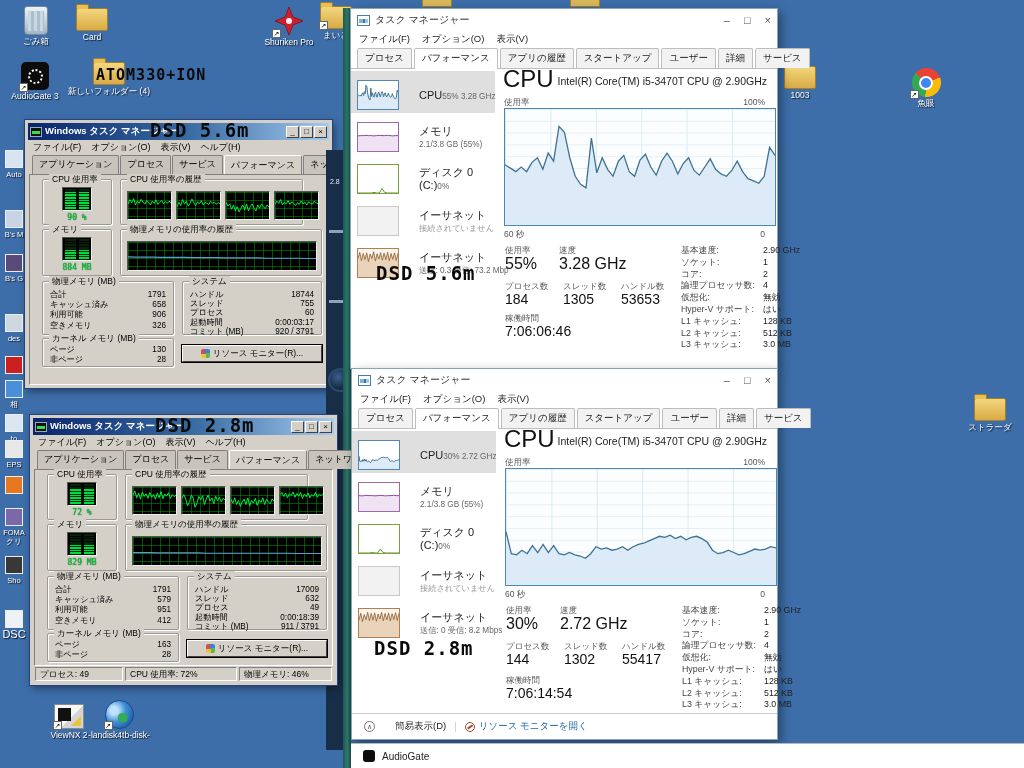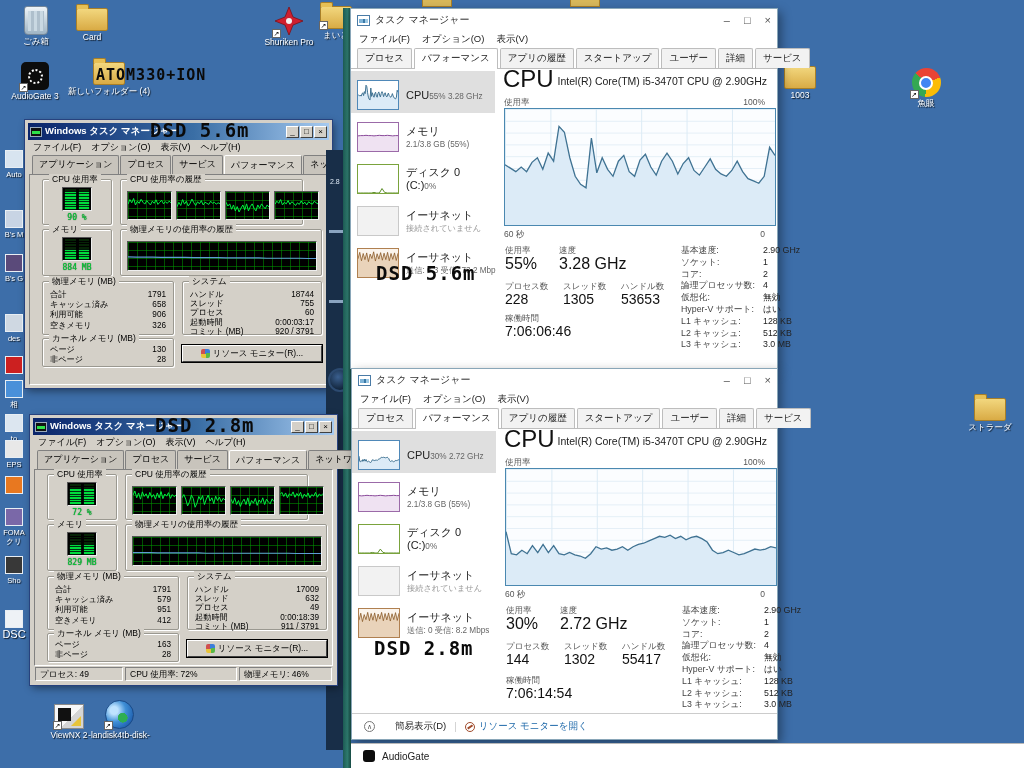--- a/index.html
+++ b/index.html
@@ -85,21 +85,21 @@
   .w10-ticon { width:13px; height:11px; border:1px solid #4a7ba6; background:#fff; position:relative; margin-right:5px; flex:none; }
   .w10-ticon::after { content:""; position:absolute; left:1px; right:1px; bottom:2px; height:4px; background:linear-gradient(90deg,#7fb4d8 0 40%, #3a7aa8 40% 70%, #9cc8e4 70%); }
   .w10-ttext { flex:1; font-size:10px; color:#333; }
   .w10-ctrl { display:flex; gap:14px; color:#555; font-size:11px; }
   .w10-ctrl i { font-style:normal; cursor:pointer; }
   .w10-menu { height:17px; display:flex; gap:12px; align-items:center; padding:0 8px; font-size:9.5px; color:#222; }
   .w10-tabs { height:21px; display:flex; align-items:flex-end; padding:0 6px; border-bottom:1px solid #bdbdbd; }
   .w10-tab { padding:3px 7px; border:1px solid #bdbdbd; border-bottom:none; background:#f2f2f2; margin-right:2px; border-radius:2px 2px 0 0; font-size:9.5px; white-space:nowrap; cursor:pointer; }
   .w10-tab.active { background:#fff; position:relative; top:1px; padding-bottom:4px; }
   .w10-side { position:absolute; left:0; top:62px; width:144px; bottom:0; }
-  .side-item { position:relative; height:42px; padding:9px 2px 3px 6px; display:flex; gap:7px; align-items:center; cursor:pointer; }
+  .side-item { position:relative; height:42px; padding:9px 2px 3px 6px; display:flex; gap:20px; align-items:center; cursor:pointer; }
   .side-item.sel { background:#dfdfdf; }
   .side-item .thumb { width:42px; height:30px; background:#fff; border:1px solid; position:relative; flex:none; }
   .side-item .thumb svg { position:absolute; inset:0; width:100%; height:100%; }
   .side-txt .t1 { font-size:11px; color:#222; line-height:13px; }
   .side-txt .t2 { font-size:8.2px; color:#666; line-height:10px; white-space:nowrap; }
   .w10-main { position:absolute; left:148px; top:56px; right:4px; bottom:0; }
   .big-cpu { position:absolute; left:4px; top:0; font-size:24px; font-weight:300; color:#111; }
   .cpu-sub { position:absolute; right:6px; top:10px; font-size:10.5px; color:#222; }
   .gx-label { position:absolute; font-size:8.5px; color:#555; }
   .w10-graph { position:absolute; border:1px solid #4a88b0; background-color:#fbfdff;
@@ -708,21 +708,21 @@
       </div>
       <span class="gx-label" style="left:5px;top:164px">60 秒</span>
       <span class="gx-label" style="right:8px;top:164px">0</span>
       <span class="stat-label" style="left:6px;top:180px">使用率</span>
       <span class="stat-label" style="left:60px;top:180px">速度</span>
       <span class="stat-val" style="left:6px;top:190px">55%</span>
       <span class="stat-val" style="left:60px;top:190px">3.28 GHz</span>
       <span class="stat-label" style="left:6px;top:216px">プロセス数</span>
       <span class="stat-label" style="left:64px;top:216px">スレッド数</span>
       <span class="stat-label" style="left:122px;top:216px">ハンドル数</span>
-      <span class="stat-val small" style="left:6px;top:226px">228</span>
+      <span class="stat-val small" style="left:6px;top:226px">184</span>
       <span class="stat-val small" style="left:64px;top:226px">1305</span>
       <span class="stat-val small" style="left:122px;top:226px">53653</span>
       <span class="stat-label" style="left:6px;top:248px">稼働時間</span>
       <span class="stat-val small" style="left:6px;top:258px">7:06:06:46</span>
       <div class="det-col" style="left:182px;top:180px">
         <div class="det-row">
             <b>基本速度:</b>
             <span>2.90 GHz</span>
           </div>
         <div class="det-row">

